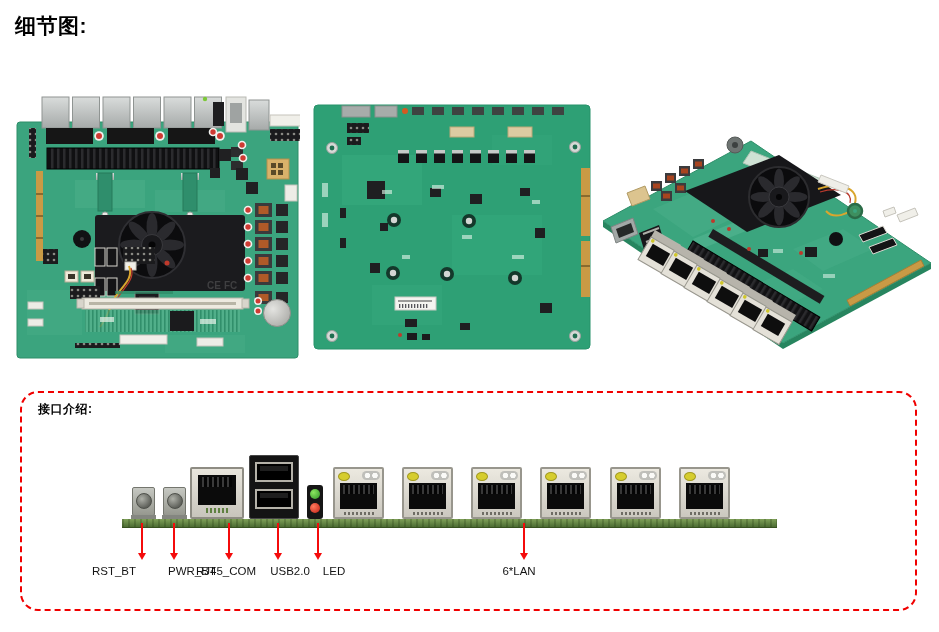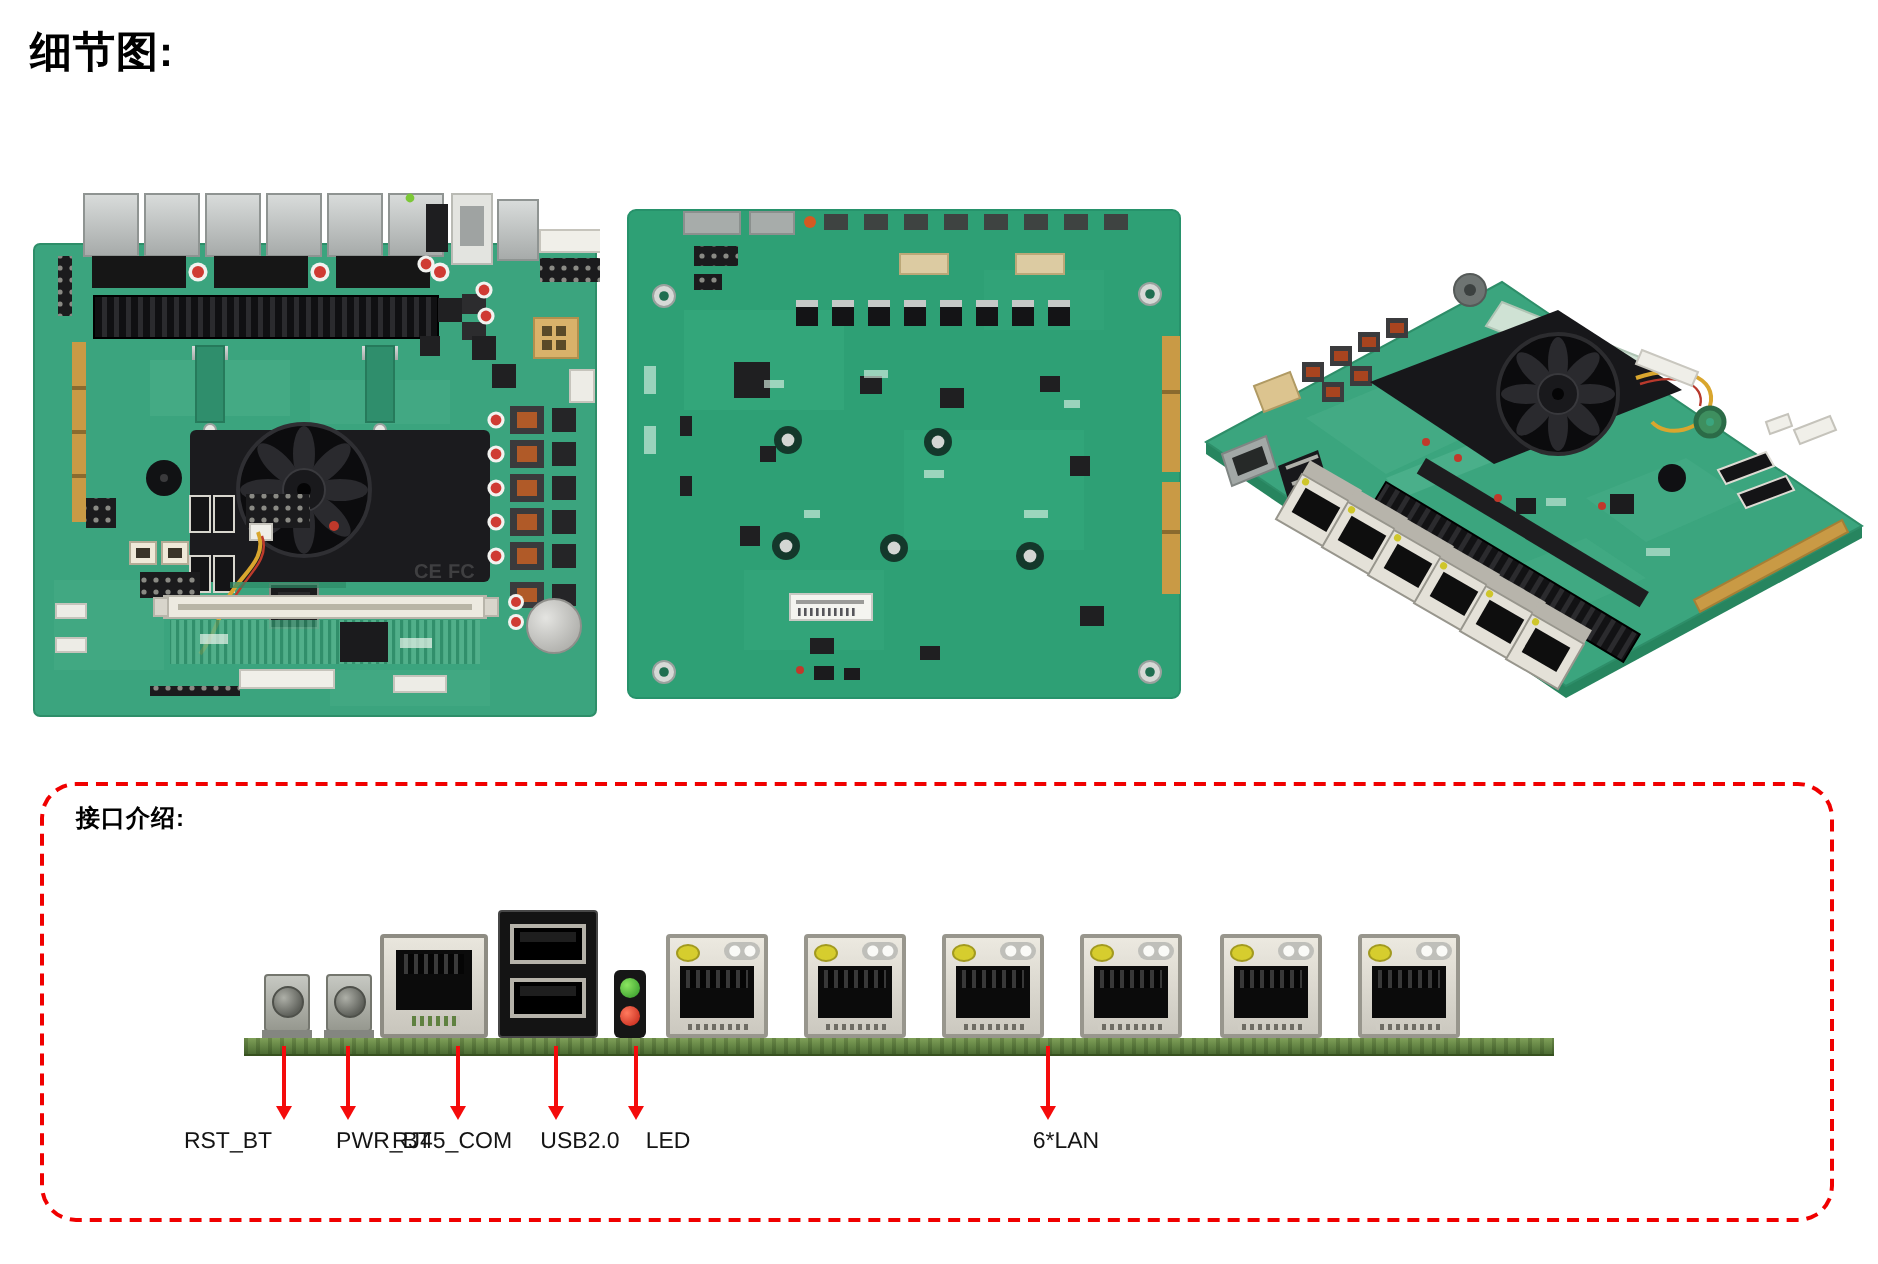--- a/index.html
+++ b/index.html
@@ -664,16 +664,16 @@
     <div class="arrow" style="left:206px"></div>
     <div class="arrow" style="left:255px"></div>
     <div class="arrow" style="left:295px"></div>
     <div class="arrow" style="left:501px"></div>
 
     <div class="io-label" style="left:92px">RST_BT</div>
     <div class="io-label" style="left:170px">PWR_BT</div>
     <div class="io-label" style="left:204px">RJ45_COM</div>
     <div class="io-label" style="left:268px">USB2.0</div>
     <div class="io-label" style="left:312px">LED</div>
-    <div class="io-label" style="left:511px">6*LAN</div>
+    <div class="io-label" style="left:497px">6*LAN</div>
   </div>
 
 </div>
 
 </body></html>

